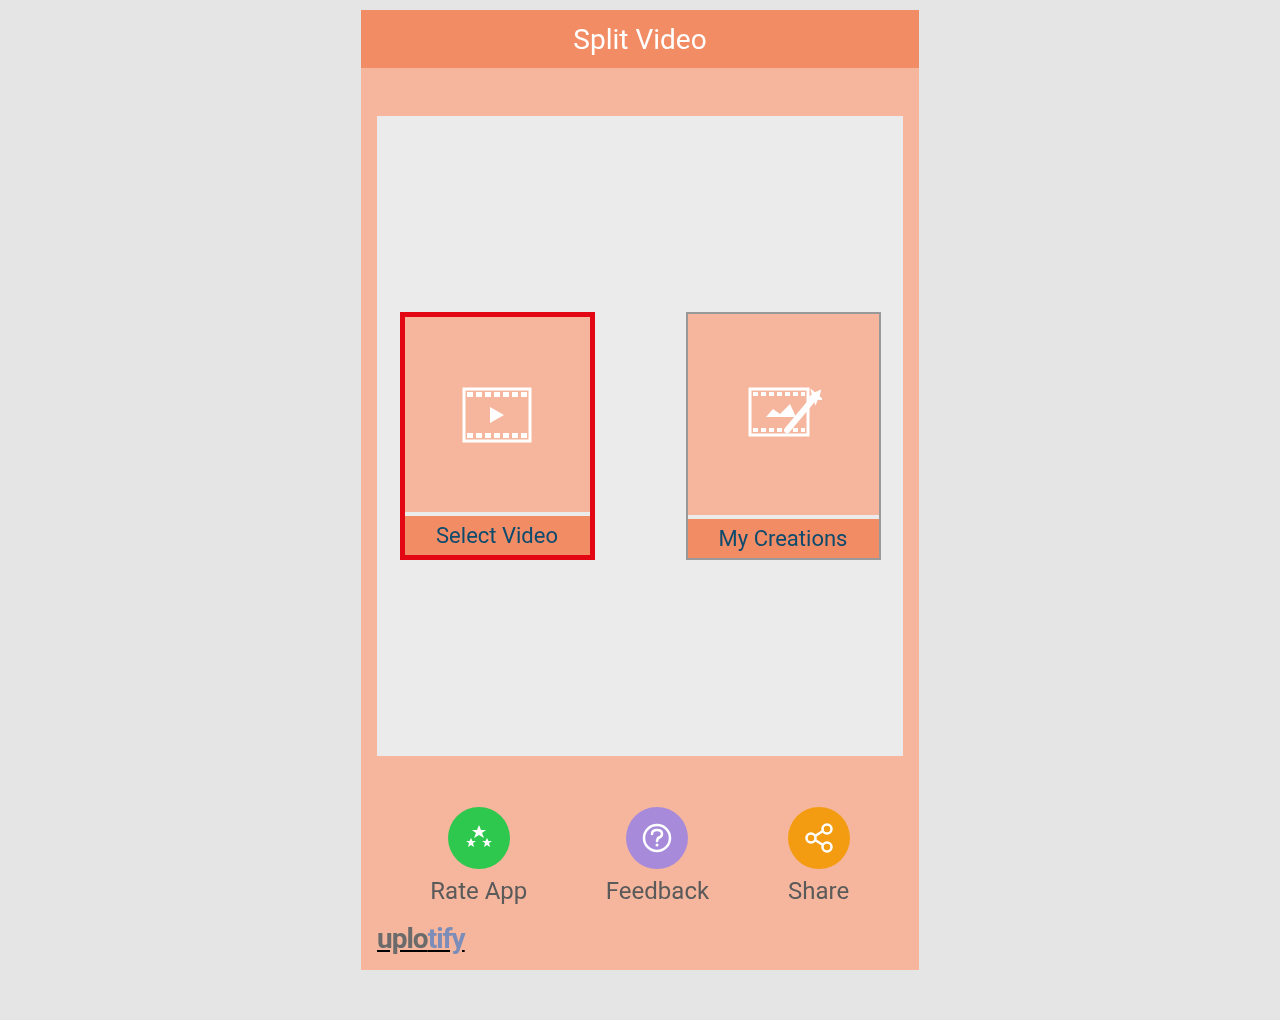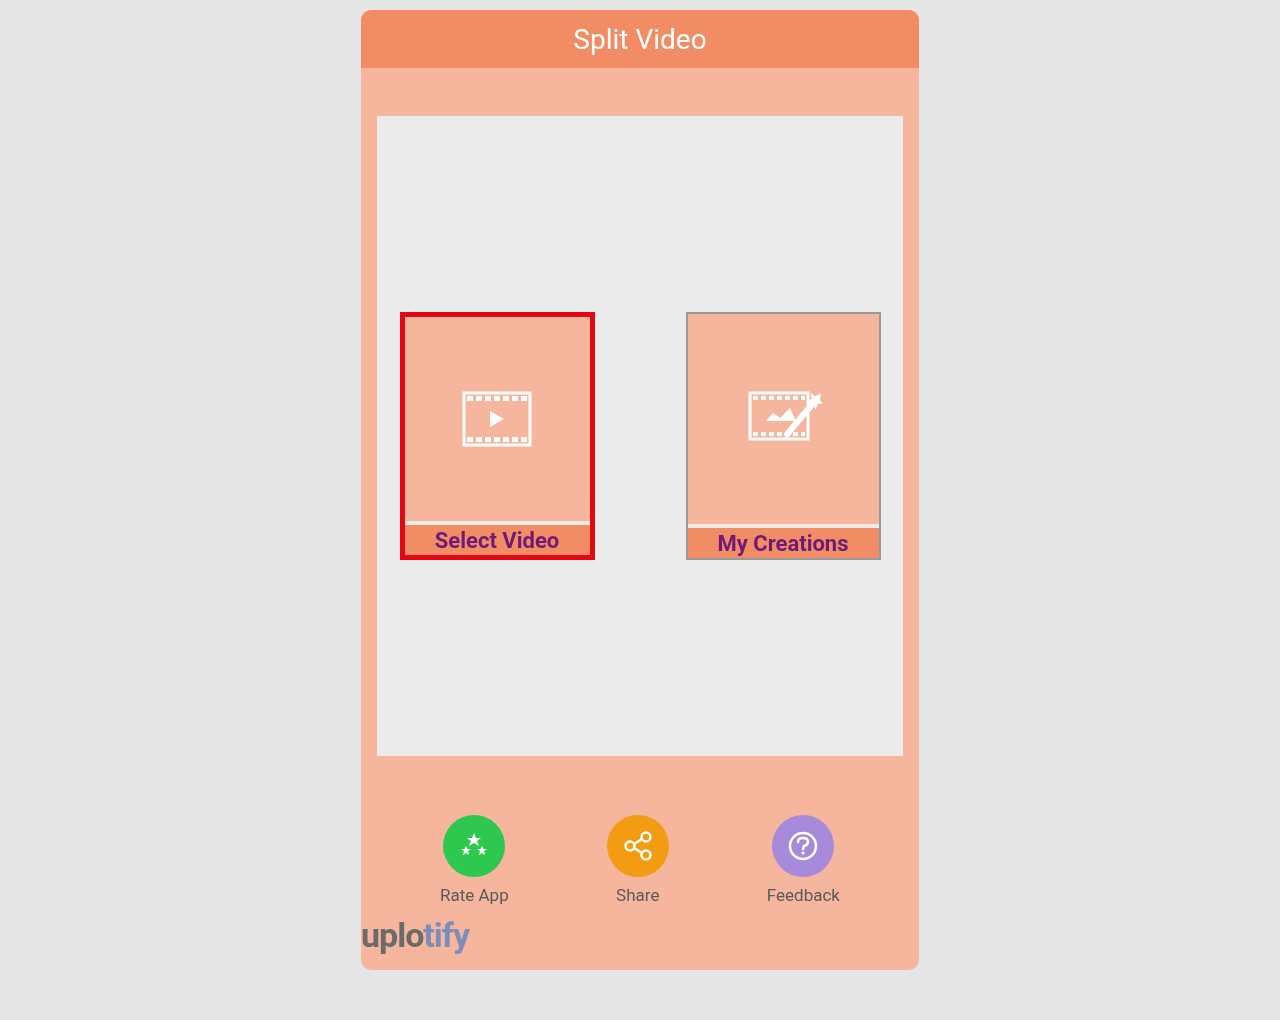--- a/index.html
+++ b/index.html
@@ -18,21 +18,20 @@
       align-items: flex-start;
       padding-top: 10px;
     }
     
     .phone-frame {
       width: 558px;
       height: 960px;
       background: #f6b69d;
       position: relative;
       overflow: hidden;
-      border-radius: 10px;
     }
     
     .app-header {
       background: #f18c65;
       height: 58px;
       display: flex;
       align-items: center;
       justify-content: center;
       color: #ffffff;
       font-size: 28px;
@@ -68,29 +67,29 @@
     }
     
     .card-icon-area {
       flex: 1;
       display: flex;
       align-items: center;
       justify-content: center;
     }
     
     .card-label-area {
-      height: 34px;
+      height: 43px;
       background: #f18c65;
       border-top: 4px solid #ebebeb;
       display: flex;
       align-items: center;
       justify-content: center;
-      color: #701a75;
+      color: #0c4a6e;
       font-size: 22px;
-      font-weight: 700;
+      font-weight: 400;
     }
     
     .bottom-nav {
       position: absolute;
       bottom: 65px;
       left: 0;
       right: 0;
       display: flex;
       justify-content: space-around;
       padding: 0 30px;
@@ -108,36 +107,37 @@
       width: 62px;
       height: 62px;
       border-radius: 50%;
       display: flex;
       align-items: center;
       justify-content: center;
     }
     
     .nav-label {
       color: #5a5a5a;
-      font-size: 17px;
+      font-size: 24px;
       font-weight: 400;
     }
     
     .icon-rate { background: #2dc84d; }
     .icon-share { background: #f39c12; }
     .icon-feedback { background: #a78bda; }
     .icon-more { background: #ec268f; }
     
     .watermark {
       position: absolute;
       bottom: 15px;
-      left: 0;
-      font-size: 34px;
+      left: 16px;
+      font-size: 28px;
       font-weight: 700;
       letter-spacing: -1px;
+      text-decoration: underline;
     }
     
     .watermark .part1 {
       color: #6b6b6b;
     }
     
     .watermark .part2 {
       color: #7b8db8;
     }
   </style>
@@ -215,43 +215,43 @@
         <svg width="36" height="36" viewBox="0 0 36 36">
           <polygon points="18,5 20,10 25,10 21,13 23,18 18,15 13,18 15,13 11,10 16,10" fill="#ffffff"></polygon>
           <polygon points="10,18 11.5,21 15,21 12,23 13,27 10,25 7,27 8,23 5,21 8.5,21" fill="#ffffff"></polygon>
           <polygon points="26,18 27.5,21 31,21 28,23 29,27 26,25 23,27 24,23 21,21 24.5,21" fill="#ffffff"></polygon>
         </svg>
       </div>
       <span class="nav-label">Rate App</span>
     </div>
 
     <div class="nav-item">
+      <div class="nav-icon-circle icon-feedback">
+        <svg width="36" height="36" viewBox="0 0 36 36">
+          <circle cx="18" cy="18" r="13" fill="none" stroke="#ffffff" stroke-width="2.5"></circle>
+          <path d="M 13 14 Q 13 10 18 10 Q 23 10 23 14 Q 23 17 19 18 L 18 21" fill="none" stroke="#ffffff" stroke-width="2.5" stroke-linecap="round"></path>
+          <circle cx="18" cy="25" r="1.5" fill="#ffffff"></circle>
+        </svg>
+      </div>
+      <span class="nav-label">Feedback</span>
+    </div>
+
+    <div class="nav-item">
       <div class="nav-icon-circle icon-share">
         <svg width="36" height="36" viewBox="0 0 36 36">
           <circle cx="26" cy="9" r="4.5" fill="none" stroke="#ffffff" stroke-width="2.5"></circle>
           <circle cx="10" cy="18" r="4.5" fill="none" stroke="#ffffff" stroke-width="2.5"></circle>
           <circle cx="26" cy="27" r="4.5" fill="none" stroke="#ffffff" stroke-width="2.5"></circle>
           <line x1="14" y1="16" x2="22" y2="11" stroke="#ffffff" stroke-width="2.5"></line>
           <line x1="14" y1="20" x2="22" y2="25" stroke="#ffffff" stroke-width="2.5"></line>
         </svg>
       </div>
       <span class="nav-label">Share</span>
     </div>
 
-    <div class="nav-item">
-      <div class="nav-icon-circle icon-feedback">
-        <svg width="36" height="36" viewBox="0 0 36 36">
-          <circle cx="18" cy="18" r="13" fill="none" stroke="#ffffff" stroke-width="2.5"></circle>
-          <path d="M 13 14 Q 13 10 18 10 Q 23 10 23 14 Q 23 17 19 18 L 18 21" fill="none" stroke="#ffffff" stroke-width="2.5" stroke-linecap="round"></path>
-          <circle cx="18" cy="25" r="1.5" fill="#ffffff"></circle>
-        </svg>
-      </div>
-      <span class="nav-label">Feedback</span>
-    </div>
-
 
   </div>
 
   <div class="watermark">
     <span class="part1">uplo</span><span class="part2">tify</span>
   </div>
 
 </div>
 
 </body></html>

